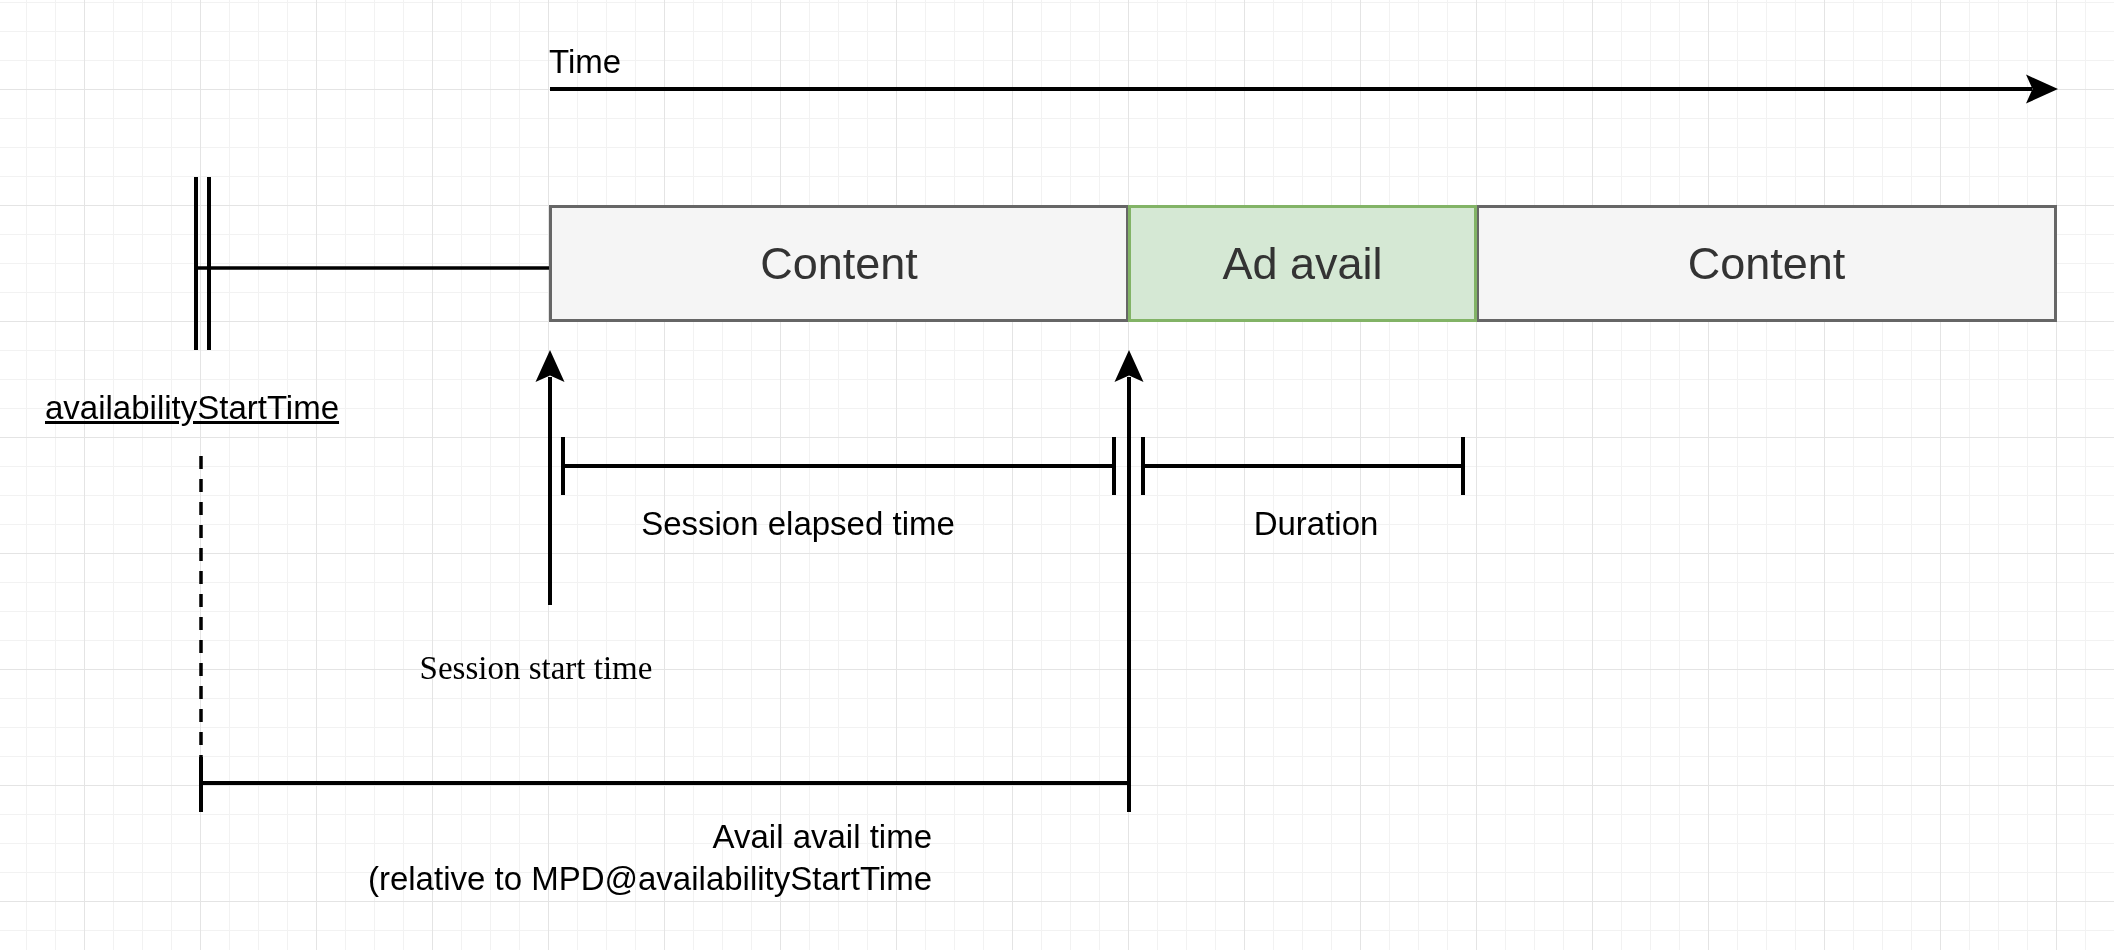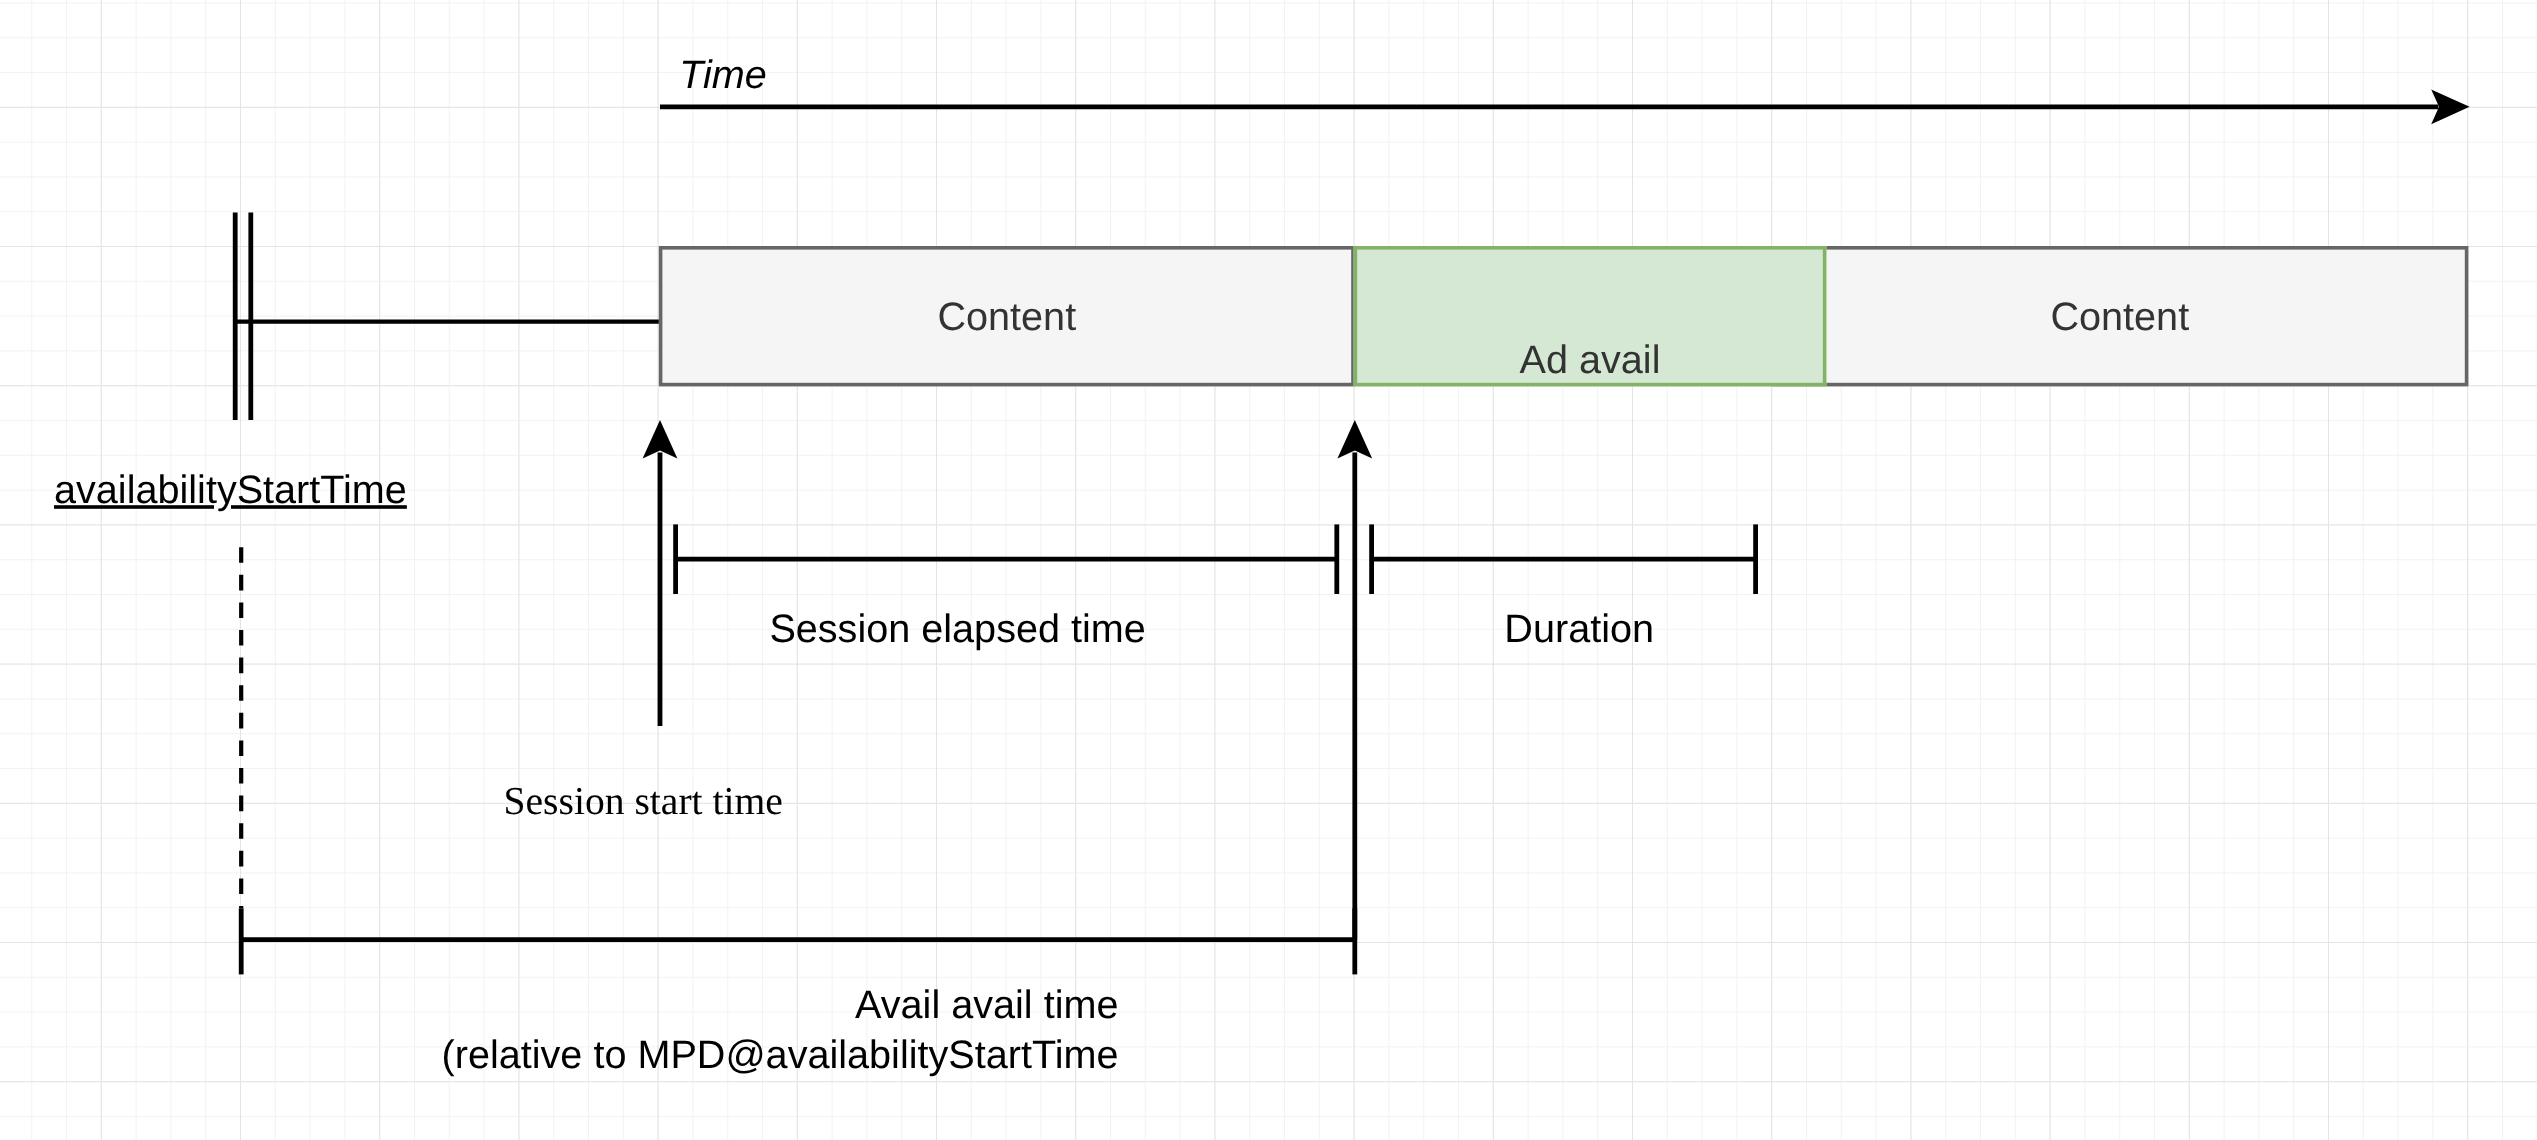--- a/index.html
+++ b/index.html
@@ -29,39 +29,39 @@
   }
 
   .box {
     position: absolute;
     top: 205px;
     height: 117px;
     box-sizing: border-box;
     display: flex;
     align-items: center;
     justify-content: center;
-    font-size: 33px;
+    font-size: 45px;
     color: var(--box-text);
     z-index: 1;
   }
   #box-content-1 { left: 549px;  width: 580px; background: var(--content-fill); border: 3px solid var(--content-border); }
-  #box-ad-avail  { left: 1128px; width: 394px; background: var(--ad-fill);      border: 3px solid var(--ad-border); z-index: 2; align-items: flex-end; }
+  #box-ad-avail  { left: 1128px; width: 349px; background: var(--ad-fill);      border: 3px solid var(--ad-border); z-index: 2; }
   #box-content-2 { left: 1476px; width: 581px; background: var(--content-fill); border: 3px solid var(--content-border); }
 
   .label {
     position: absolute;
     font-size: 33px;
     color: #000000;
     white-space: nowrap;
     z-index: 4;
     line-height: 40px;
   }
   .label.centered { transform: translateX(-50%); text-align: right; }
 
-  #label-time            { left: 566px; top: 42px; font-style: italic; }
+  #label-time            { left: 549px; top: 42px; }
   #label-availability    { left: 45px;  top: 388px; text-decoration: underline; }
   #label-session-elapsed { left: 798px; top: 504px; }
   #label-duration        { left: 1316px; top: 504px; }
   #label-session-start   { left: 536px; top: 648px; font-family: Liberation Serif, serif; }
   #label-avail-start     { left: 650px; top: 816px; line-height: 42px; }
 </style>
 </head>
 <body>
 
 <div id="canvas">

